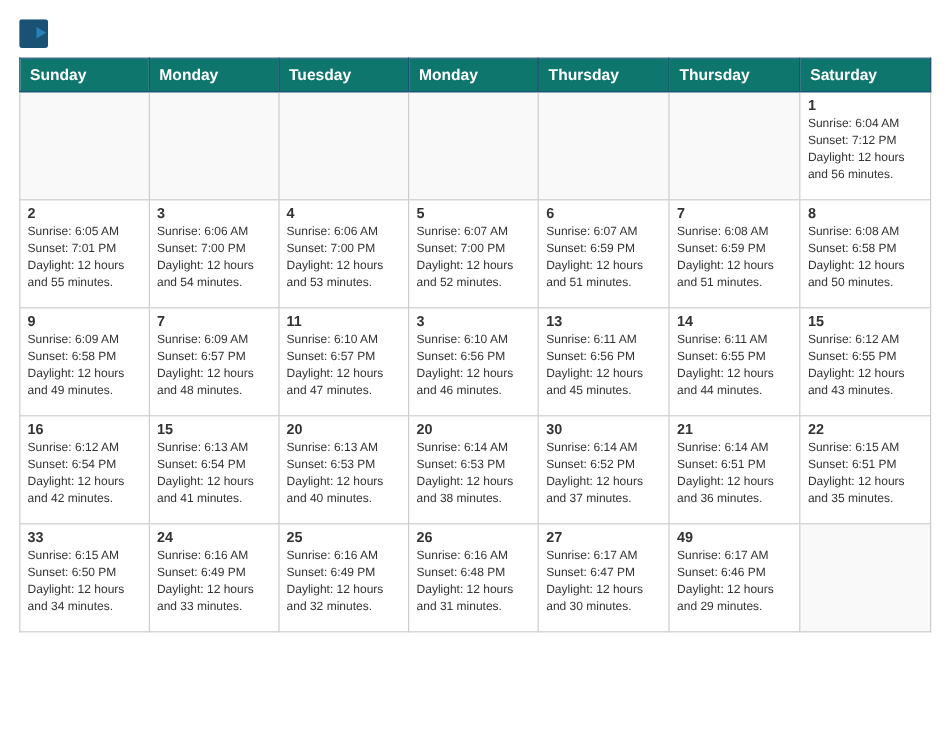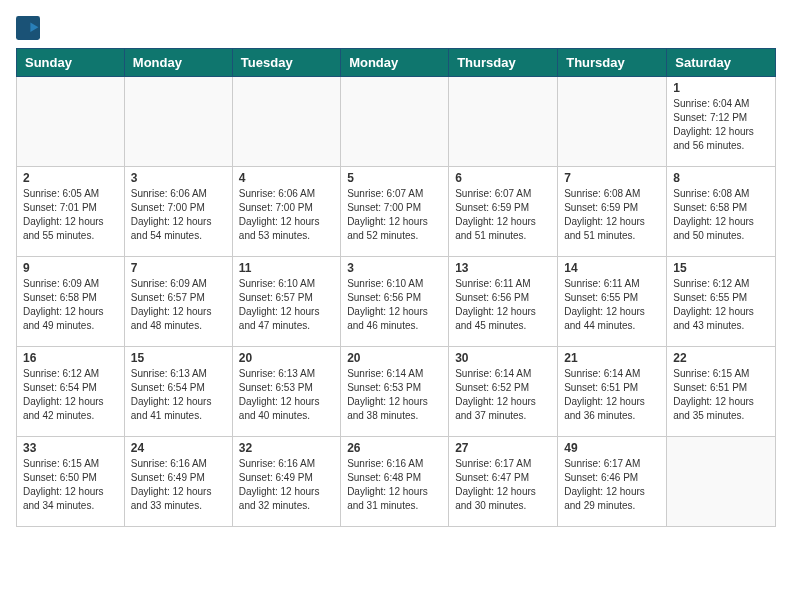--- a/index.html
+++ b/index.html
@@ -270,21 +270,21 @@
 Sunset: 6:50 PM
 Daylight: 12 hours and 34 minutes.</div>
         </td>
         <td>
           <div class="day-num">24</div>
           <div class="day-info" style="white-space: pre-line;">Sunrise: 6:16 AM
 Sunset: 6:49 PM
 Daylight: 12 hours and 33 minutes.</div>
         </td>
         <td>
-          <div class="day-num">32</div>
+          <div class="day-num">25</div>
           <div class="day-info" style="white-space: pre-line;">Sunrise: 6:16 AM
 Sunset: 6:49 PM
 Daylight: 12 hours and 32 minutes.</div>
         </td>
         <td>
           <div class="day-num">26</div>
           <div class="day-info" style="white-space: pre-line;">Sunrise: 6:16 AM
 Sunset: 6:48 PM
 Daylight: 12 hours and 31 minutes.</div>
         </td>

